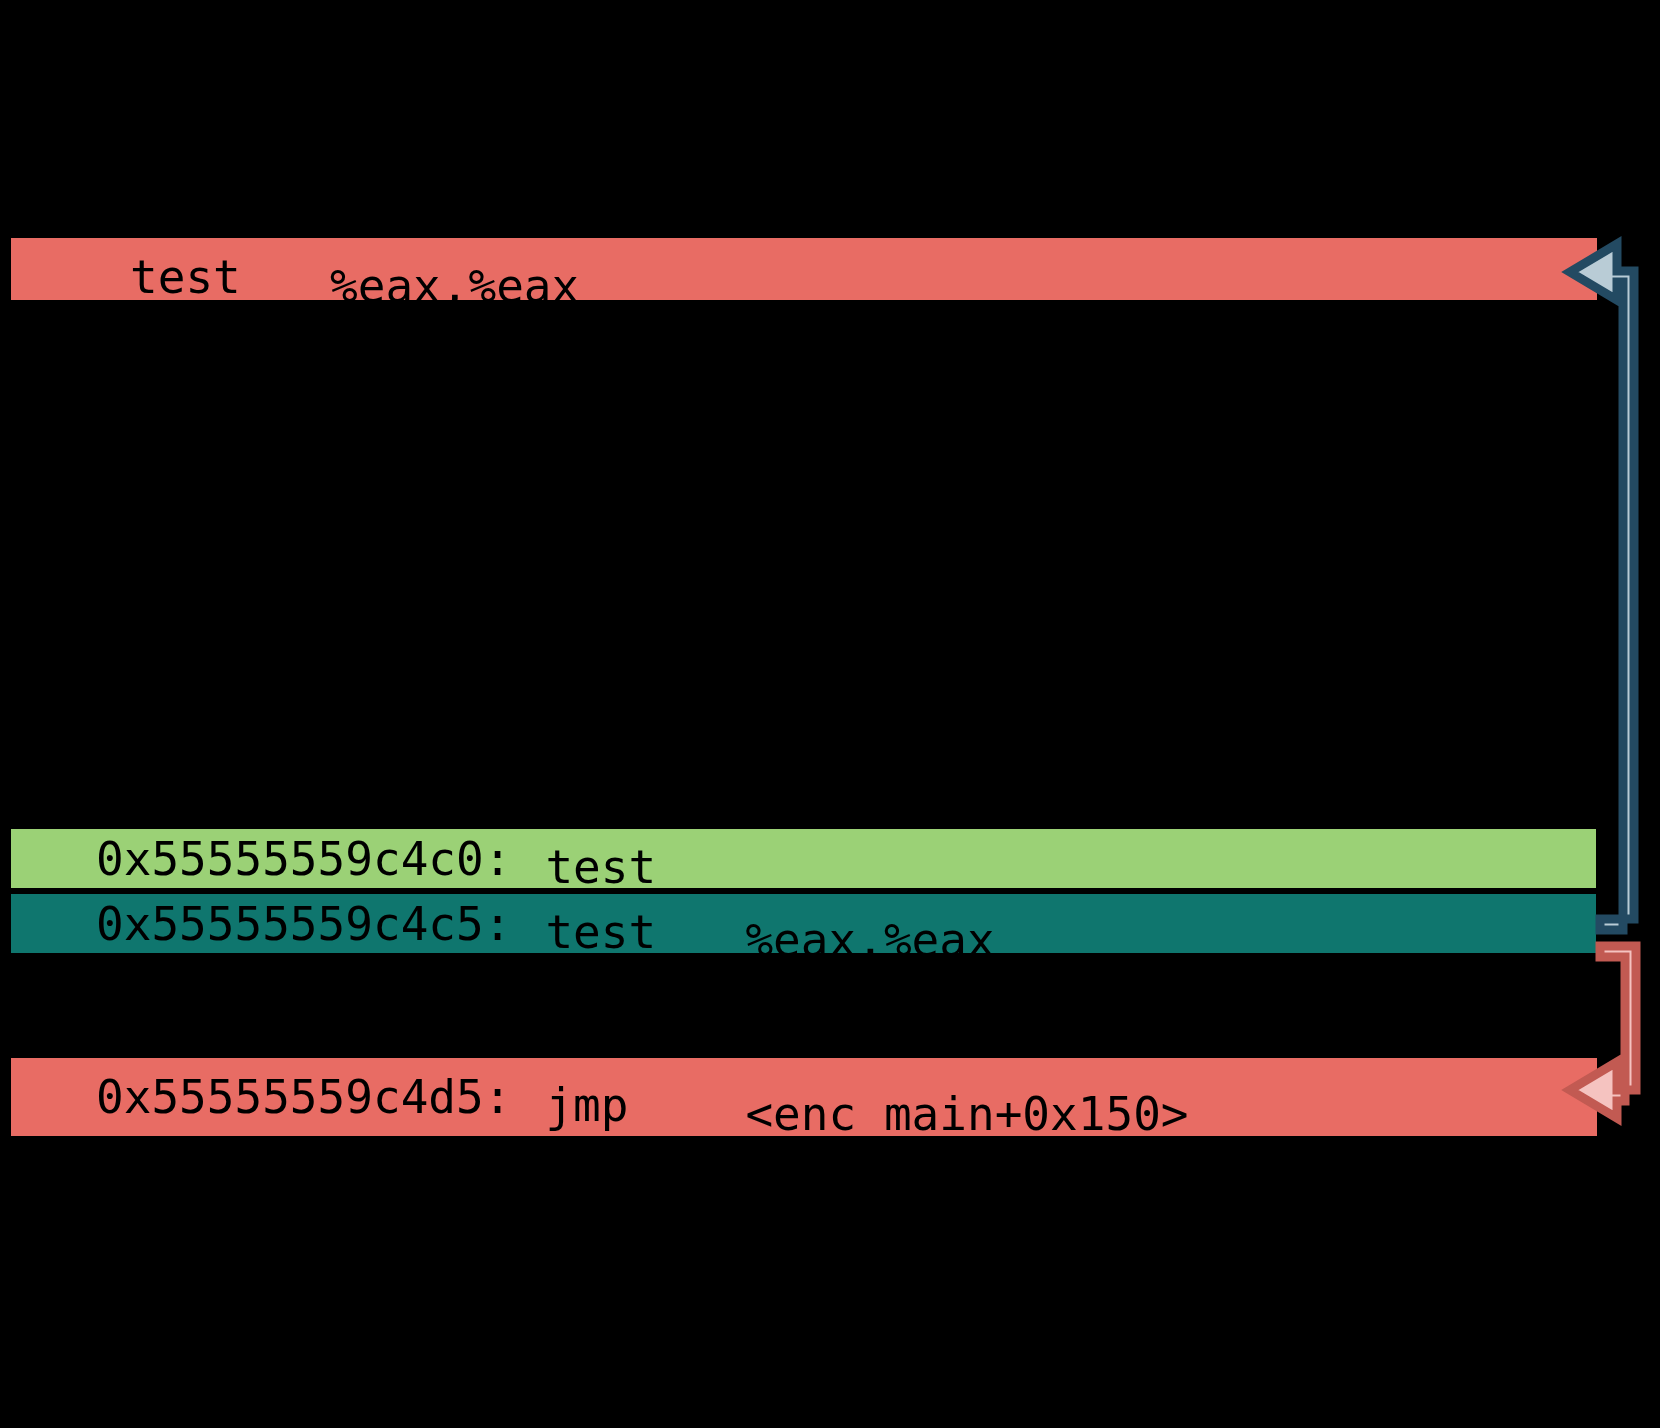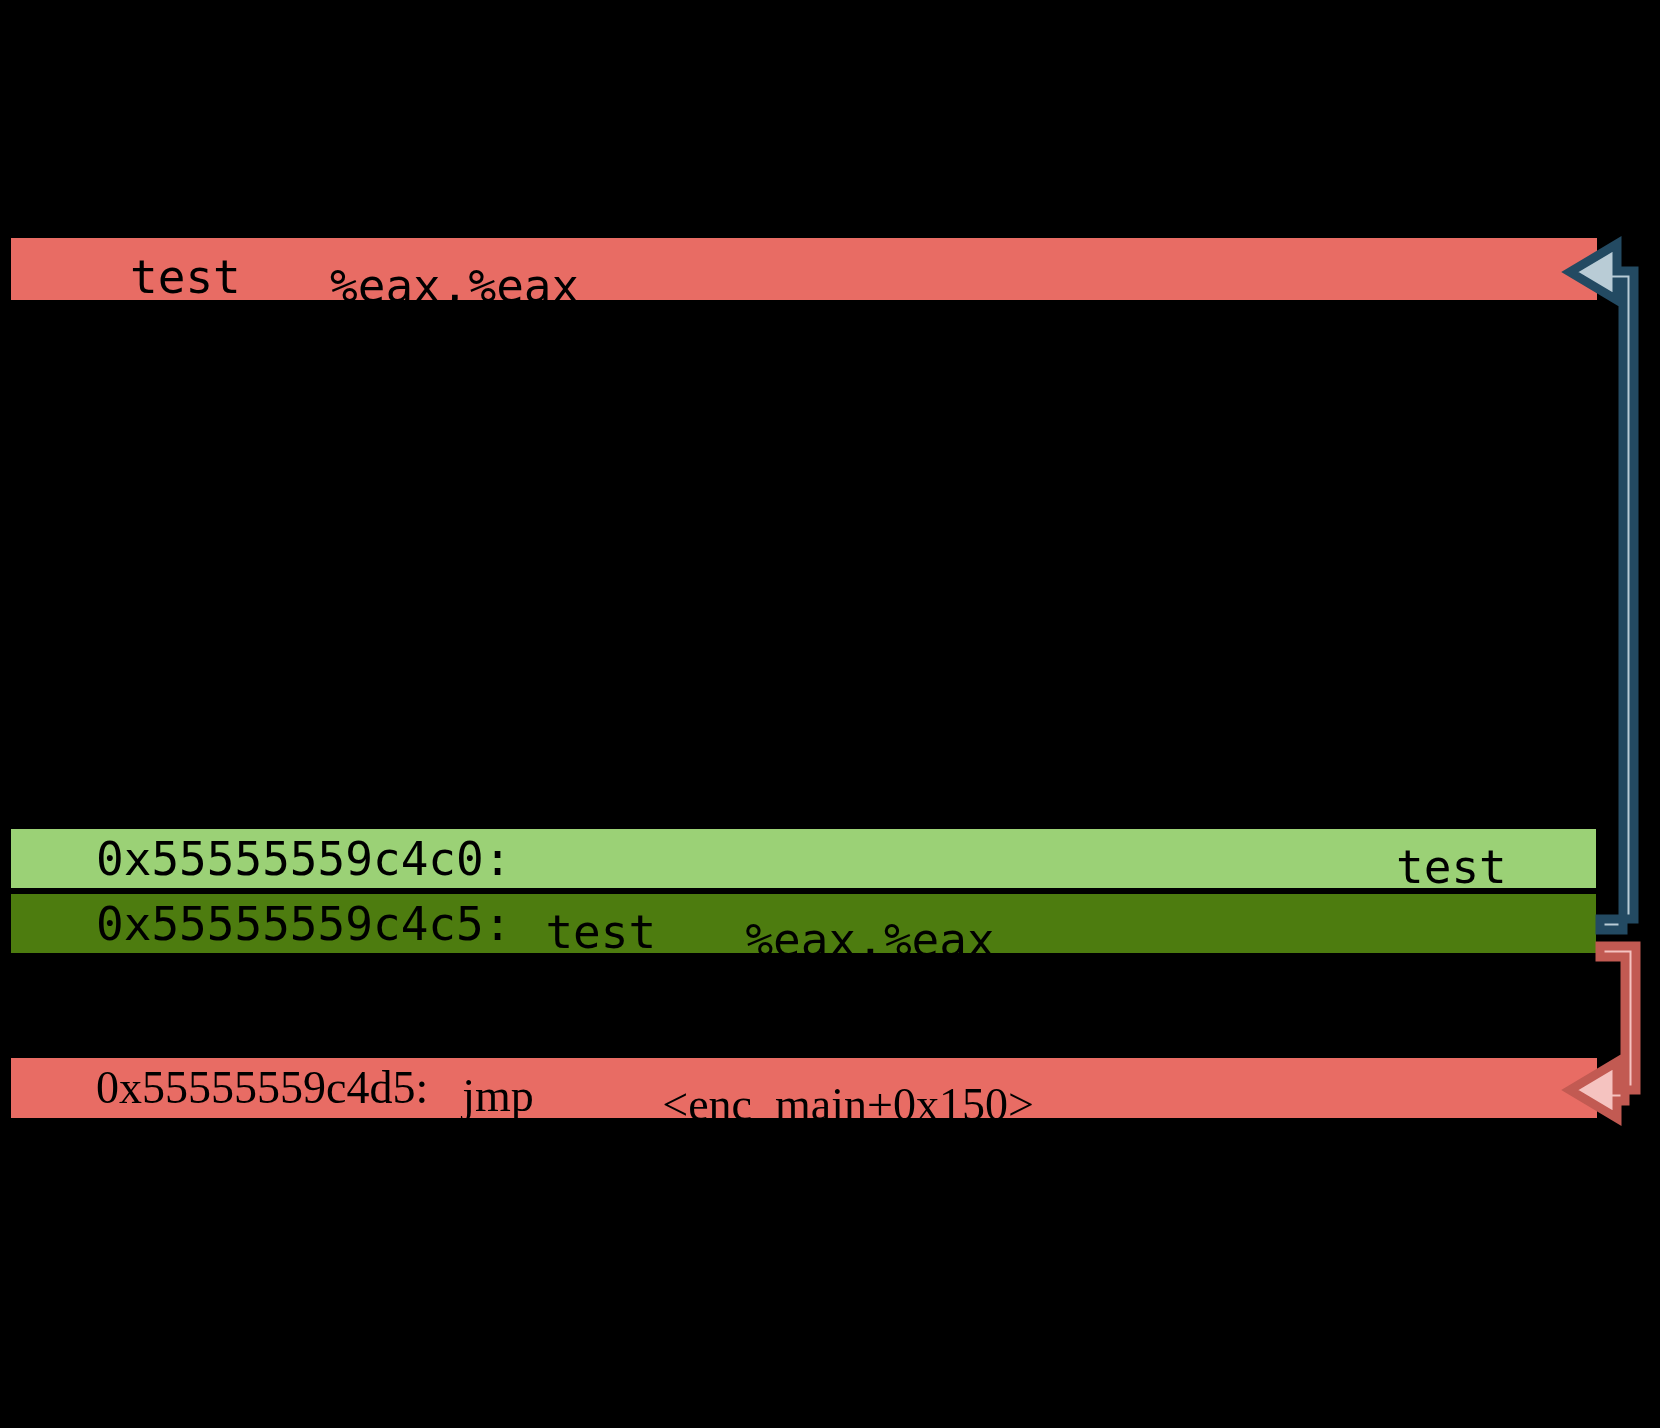--- a/index.html
+++ b/index.html
@@ -46,36 +46,34 @@
     width: 1586px;
     height: 62px;
     background: #e86c64;
   }
   #row-call {
     left: 11px;
     top: 829px;
     width: 1585px;
     height: 59px;
     background: #9bd176;
-    justify-content: space-between;
   }
   #row-blue-test {
     left: 11px;
     top: 894px;
     width: 1585px;
     height: 59px;
-    background: #4d7c0f;
+    background: #0f766e;
   }
   #row-jmp {
     left: 11px;
     top: 1058px;
     width: 1586px;
-    height: 60px;
+    height: 78px;
     background: #e86c64;
-    font-family: Liberation Serif, serif;
   }
   .arrow-layer {
     position: absolute;
     left: 0;
     top: 0;
     width: 1660px;
     height: 1428px;
     pointer-events: none;
   }
 </style>

